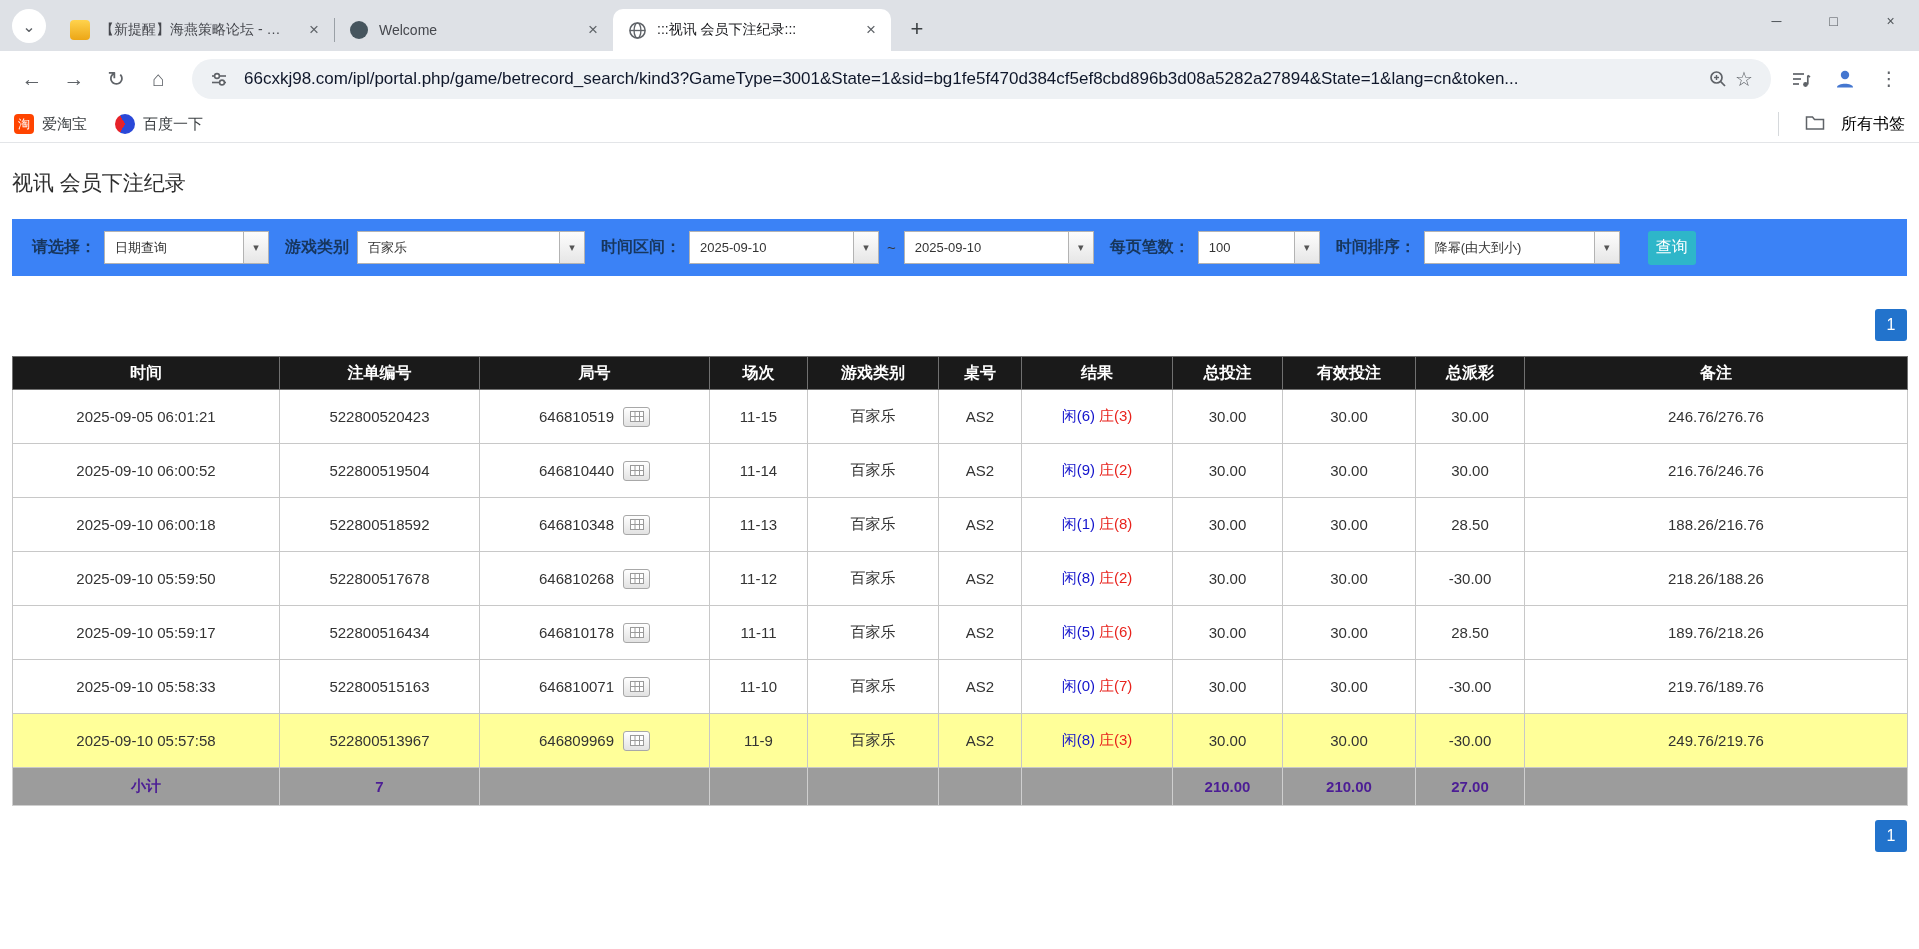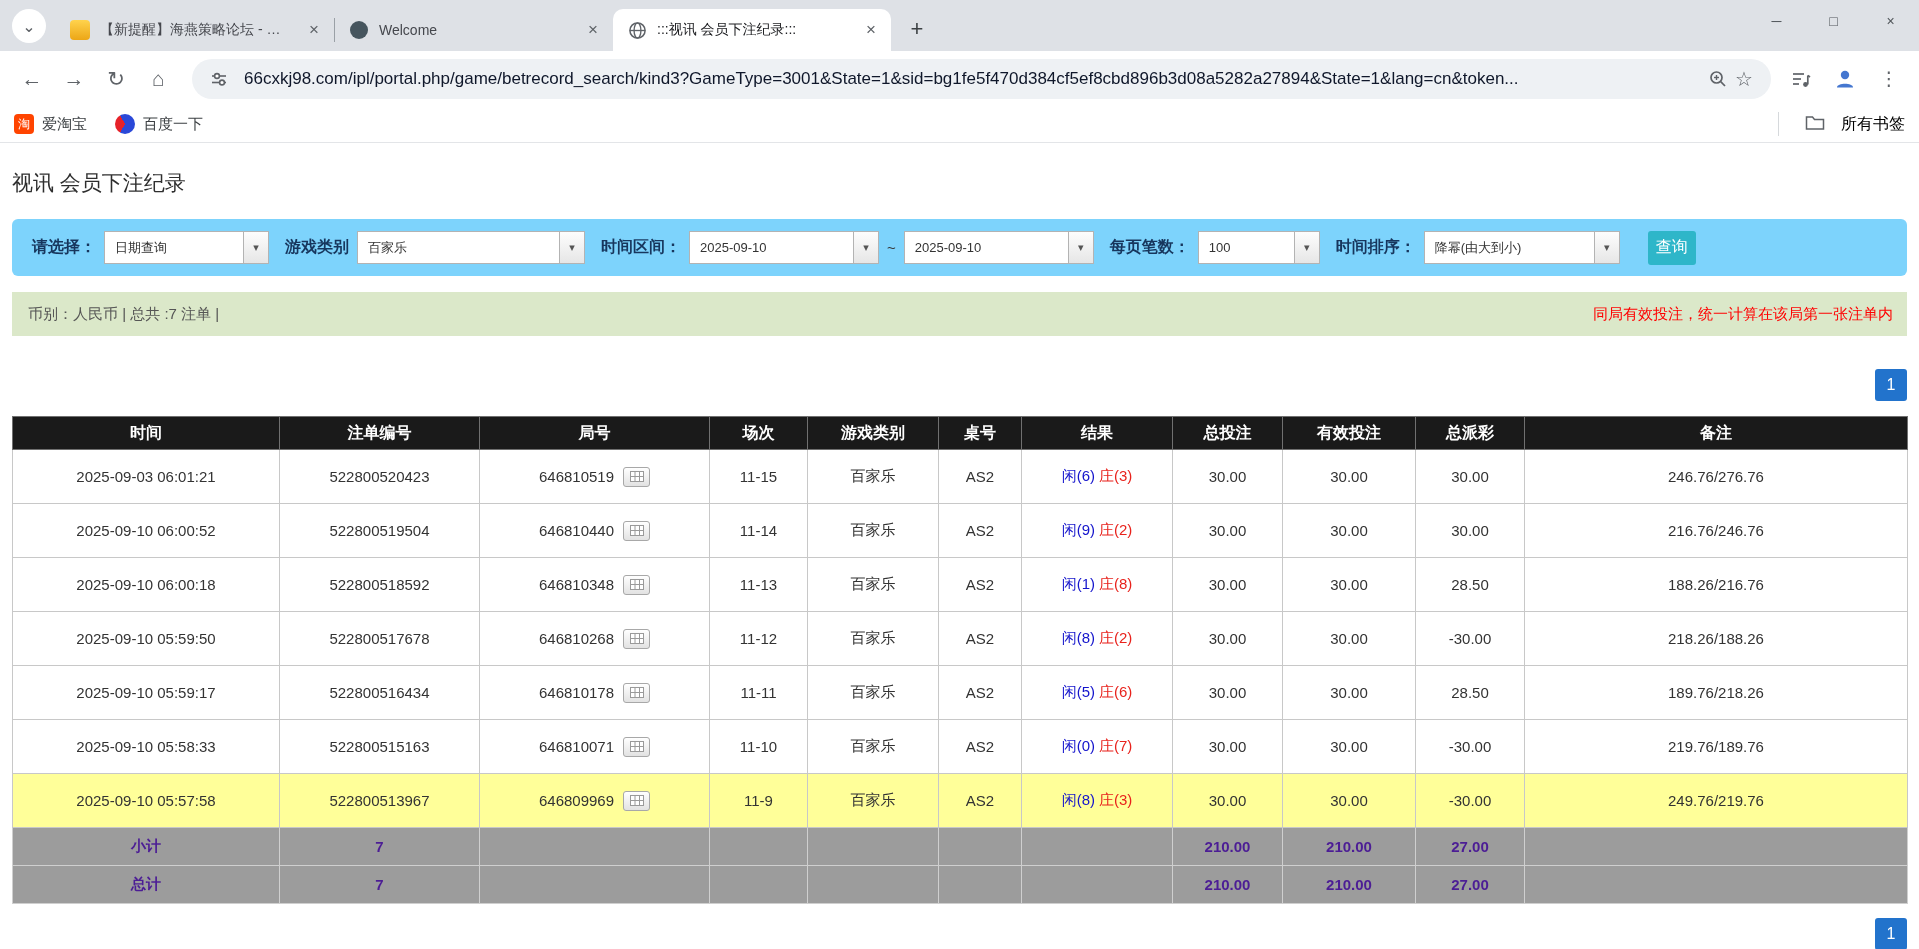--- a/index.html
+++ b/index.html
@@ -45,21 +45,21 @@
                    display:flex; align-items:center; justify-content:center; }
   .bm-ico-baidu { width:20px; height:20px; border-radius:50%;
                   background:conic-gradient(from 210deg,#e62129 0 120deg,#2a48d8 120deg 360deg); }
   .bm-right { margin-left:auto; display:flex; align-items:center; gap:16px; }
   .bm-divider { width:1px; height:24px; background:#d6d9dc; margin-right:10px; }
 
   
   .page { padding:0 12px; background:#fff; }
   .page-title { margin-top:26px; font-size:21px; font-weight:500; color:#2e2e2e; }
 
-  .filterbar { margin-top:22px; height:57px; background:#7dd3fc; display:flex; align-items:center; padding:0 20px;border-radius:6px; }
+  .filterbar { margin-top:22px; height:57px; background:#3b82f6; display:flex; align-items:center; padding:0 20px; }
   .f-group { display:flex; align-items:center; margin-right:16px; }
   .f-label { font-size:16px; font-weight:bold; color:#17365d; margin-right:8px; white-space:nowrap; }
   .sel { display:flex; background:#fff; border:1px solid #b3b3b3; height:33px; align-items:stretch; }
   .sel-val { flex:1; display:flex; align-items:center; padding:0 10px; font-size:13px; color:#333; overflow:hidden; white-space:nowrap; }
   .sel-btn { width:25px; border-left:1px solid #b3b3b3; background:linear-gradient(#fdfdfd,#e6e6e6);
              display:flex; align-items:center; justify-content:center; font-size:11px; color:#555; flex:none; }
   .tilde { margin:0 8px; font-size:15px; color:#333; }
   .search-btn { margin-left:12px; width:48px; height:34px; background:#2eb6c9; color:#fff; border:0;
                 font-size:16px; border-radius:3px; font-family:inherit; }
 
@@ -238,24 +238,20 @@
     <div class="f-group">
       <span class="f-label">时间排序：</span>
       <div class="sel" style="width:196px">
         <span class="sel-val">降幂(由大到小)</span>
         <span class="sel-btn">▾</span>
       </div>
     </div>
     <button class="search-btn">查询</button>
   </div>
 
-  <div class="greenbar">
-    <span class="green-left">币别：人民币 | 总共 :7 注单 |</span>
-    <span class="green-notice">同局有效投注，统一计算在该局第一张注单内</span>
-  </div>
 
   <div class="pagi pagi-top">
     <div class="page-btn">1</div>
   </div>
 
   <table class="bets">
     <colgroup>
       <col style="width:267px">
         <col style="width:200px">
         <col style="width:230px">
@@ -278,21 +274,21 @@
         <th>桌号</th>
         <th>结果</th>
         <th>总投注</th>
         <th>有效投注</th>
         <th>总派彩</th>
         <th>备注</th>
       </tr>
     </thead>
     <tbody>
         <tr>
-    <td class="c-time">2025-09-03 06:01:21</td>
+    <td class="c-time">2025-09-05 06:01:21</td>
     <td class="c-betid">522800520423</td>
     <td>
       <span class="round-wrap">
         <span class="c-round">646810519</span>
         <span class="round-icon">
           <svg width="14" height="11" viewBox="0 0 14 11">
                   <rect x="0.5" y="0.5" width="13" height="10" fill="#fff" stroke="#9a9a9a"></rect>
                   <line x1="0.5" y1="5.5" x2="13.5" y2="5.5" stroke="#9a9a9a"></line>
                   <line x1="5" y1="0.5" x2="5" y2="10.5" stroke="#9a9a9a"></line>
                   <line x1="9.5" y1="0.5" x2="9.5" y2="10.5" stroke="#9a9a9a"></line>
@@ -481,32 +477,19 @@
         <td></td>
           <td></td>
           <td></td>
           <td></td>
           <td></td>
         <td>210.00</td>
         <td>210.00</td>
         <td>27.00</td>
         <td></td>
       </tr>
-      <tr>
-        <td>总计</td>
-        <td>7</td>
-        <td></td>
-          <td></td>
-          <td></td>
-          <td></td>
-          <td></td>
-        <td>210.00</td>
-        <td>210.00</td>
-        <td>27.00</td>
-        <td></td>
-      </tr>
     </tfoot>
   </table>
 
   <div class="pagi pagi-bottom">
     <div class="page-btn">1</div>
   </div>
 </div>
 
 </body></html>

